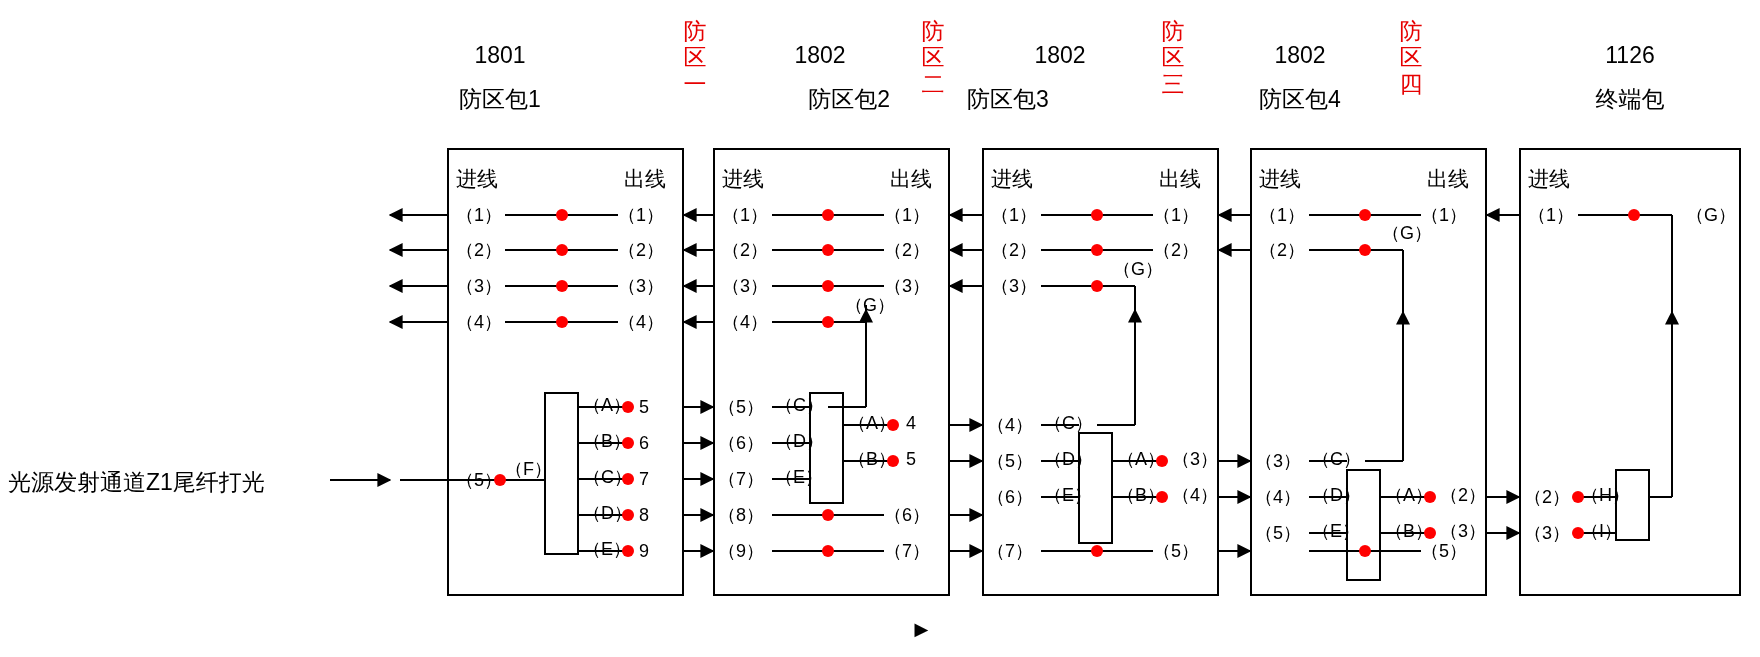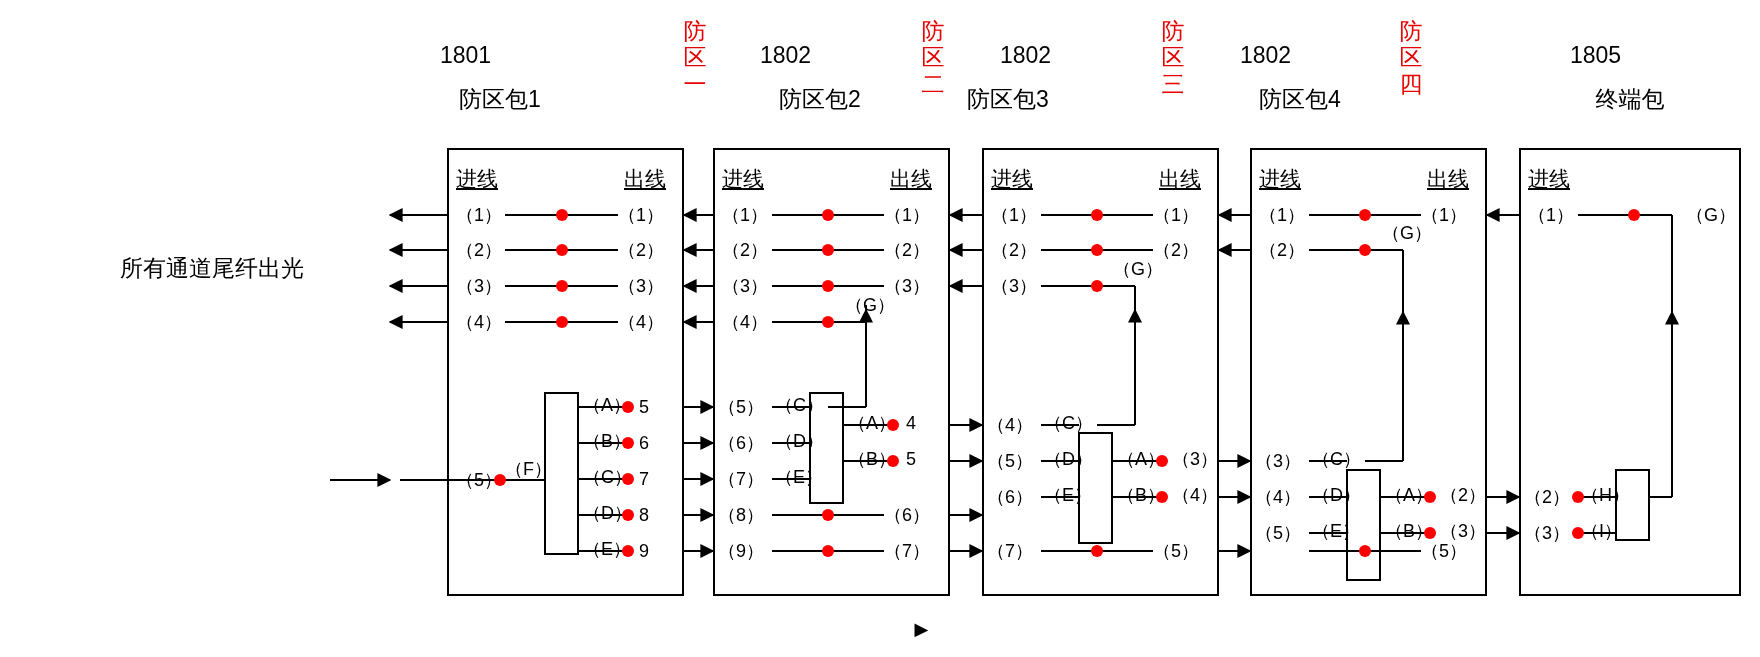--- a/index.html
+++ b/index.html
@@ -1,55 +1,55 @@
 <!DOCTYPE html>
 <html><head>
 <meta charset="utf-8">
 <style>
   html,body{margin:0;padding:0;background:#ffffff;}
   body{font-family:"Liberation Sans","DejaVu Sans",sans-serif;color:#000;}
   #root{position:relative;width:1760px;height:657px;overflow:hidden;background:#fff;}
   .abs{position:absolute;}
   .lbl-red{color:#e60000;font-size:23px;line-height:1.15;text-align:center;white-space:nowrap;}
-  .hdr-num{font-size:23px;white-space:nowrap;}
+  .hdr-num{font-size:23px;text-align:center;white-space:nowrap;}
   .hdr-name{font-size:23px;text-align:center;white-space:nowrap;}
   .box{border:2px solid #000;box-sizing:border-box;background:transparent;}
   .pin{font-size:18px;white-space:nowrap;line-height:1;}
-  .inout{font-size:21px;white-space:nowrap;line-height:1;text-decoration:underline;}
+  .inout{font-size:21px;white-space:nowrap;line-height:1;}
   .note{font-size:23px;white-space:nowrap;}
   svg{position:absolute;left:0;top:0;overflow:visible;}
   .ln{stroke:#000;stroke-width:2;fill:none;}
   .dot{fill:#ff0000;}
 </style>
 </head>
 <body>
 
 <div id="root">
 
   <div class="abs hdr-num" style="left:440px;top:42px;width:120px;">1801</div>
   <div class="abs hdr-name" style="left:430px;top:84px;width:140px;">防区包1</div>
 
   <div class="abs hdr-num" style="left:760px;top:42px;width:120px;">1802</div>
-  <div class="abs hdr-name" style="left:750px;top:84px;width:140px;">防区包2</div>
+  <div class="abs hdr-name" style="left:750px;top:84px;width:140px;text-align:right;">防区包2</div>
 
   <div class="abs hdr-num" style="left:1000px;top:42px;width:120px;">1802</div>
   <div class="abs hdr-name" style="left:938px;top:84px;width:140px;">防区包3</div>
 
   <div class="abs hdr-num" style="left:1240px;top:42px;width:120px;">1802</div>
   <div class="abs hdr-name" style="left:1230px;top:84px;width:140px;">防区包4</div>
 
-  <div class="abs hdr-num" style="left:1570px;top:42px;width:120px;">1805</div>
+  <div class="abs hdr-num" style="left:1570px;top:42px;width:120px;">1126</div>
   <div class="abs hdr-name" style="left:1560px;top:84px;width:140px;">终端包</div>
 
   <div class="abs lbl-red" style="left:680px;top:18px;width:30px;">防<br>区<br>一</div>
   <div class="abs lbl-red" style="left:918px;top:18px;width:30px;">防<br>区<br>二</div>
   <div class="abs lbl-red" style="left:1158px;top:18px;width:30px;">防<br>区<br>三</div>
   <div class="abs lbl-red" style="left:1396px;top:18px;width:30px;">防<br>区<br>四</div>
 
-  <div class="abs note" style="left:120px;top:253px;">所有通道尾纤出光</div>
+  <div class="abs note" style="left:8px;top:467px;">光源发射通道Z1尾纤打光</div>
 
   <div class="abs box" style="left:447px;top:148px;width:237px;height:448px;"></div>
   <div class="abs box" style="left:713px;top:148px;width:237px;height:448px;"></div>
   <div class="abs box" style="left:982px;top:148px;width:237px;height:448px;"></div>
   <div class="abs box" style="left:1250px;top:148px;width:237px;height:448px;"></div>
   <div class="abs box" style="left:1519px;top:148px;width:222px;height:448px;"></div>
 
   <div class="abs inout" style="left:456px;top:168px;">进线</div>
   <div class="abs inout" style="left:624px;top:168px;">出线</div>
 

